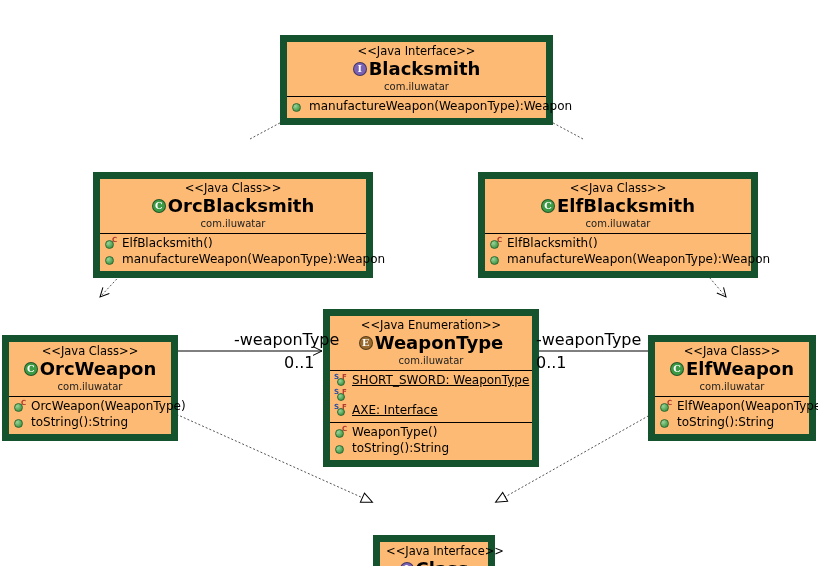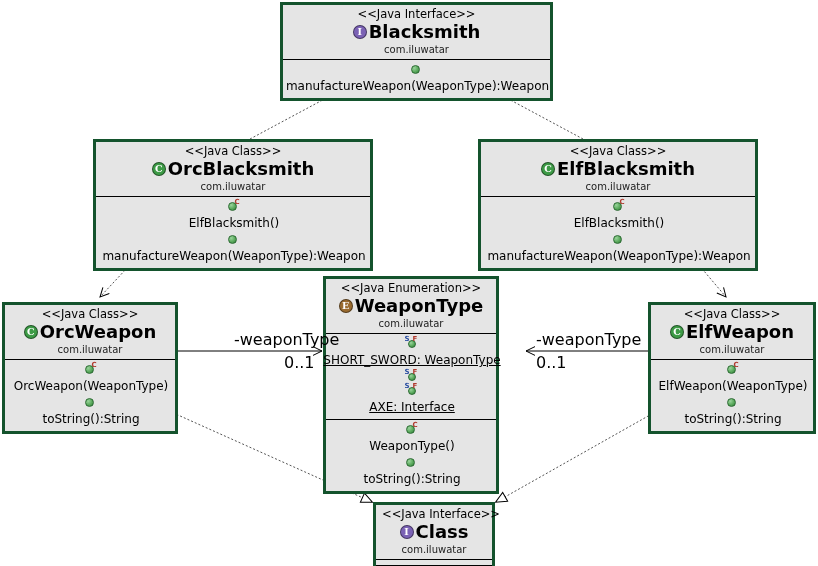--- a/index.html
+++ b/index.html
@@ -24,23 +24,24 @@
     position: absolute;
     left: 0; top: 0;
     width: 818px;
     height: 566px;
     pointer-events: none;
   }
   
   .node {
     position: absolute;
     box-sizing: border-box;
-    border: 3px solid #14532d;
-    background: #e5e5e5;
+    border: 7px solid #14532d;
+    background: #fdba74;
     z-index: 5;
+    margin-top: 33px;
   }
   .node .hdr {
     padding: 3px 6px 4px 6px;
     text-align: center;
     line-height: 1.12;
   }
   .node .stereo {
     font-size: 11.5px;
     color: #000000;
     white-space: nowrap;
@@ -74,21 +75,20 @@
   }
   .member {
     display: flex;
     align-items: center;
     gap: 3px;
     font-size: 12px;
     color: #000000;
     line-height: 1.32;
     white-space: nowrap;
     padding-left: 1px;
-    flex-direction: column;
   }
   .member .mlabel { display: inline-block; }
   .member.static .mlabel {
     text-decoration: underline;
   }
   
   .ico {
     position: relative;
     display: inline-block;
     flex: 0 0 auto;
@@ -329,21 +329,21 @@
       </div>
       <div class="member">
         <span class="ico mem">
             <span class="dot"></span>
           </span>
         <span class="mlabel">toString():String</span>
       </div>
     </div>
   </div>
 
-  <div class="node" style="left:323px; top:276px; width:176px;">
+  <div class="node" style="left:323px; top:276px; width:216px;">
     <div class="hdr">
       <div class="stereo">&lt;&lt;Java Enumeration&gt;&gt;</div>
       <div class="titleline">
         <span class="ico big enm">
             <span class="disc">E</span>
           </span>
         <span class="title">WeaponType</span>
       </div>
       <div class="pkg">com.iluwatar</div>
     </div>

